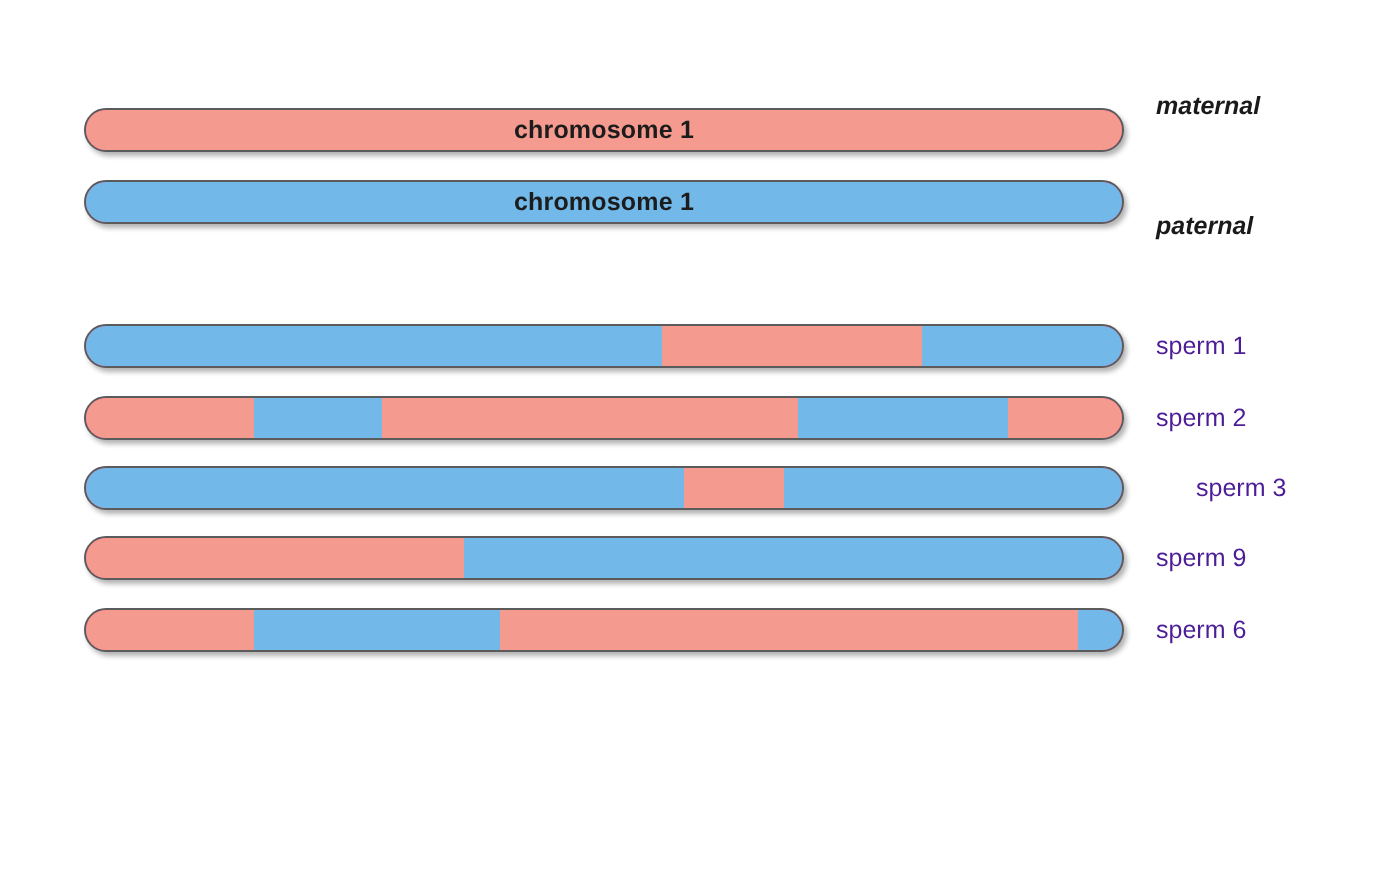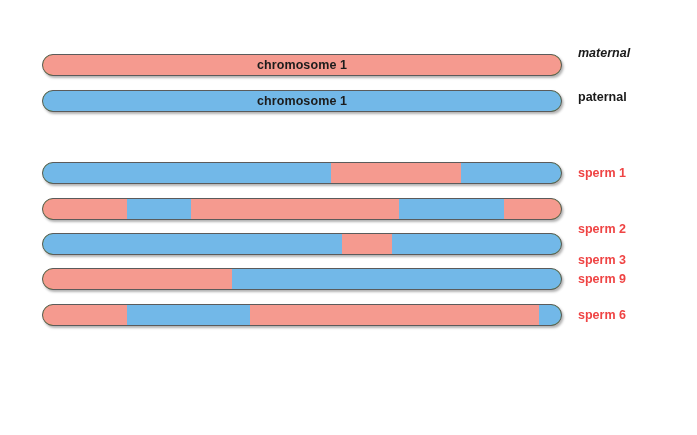--- a/index.html
+++ b/index.html
@@ -34,21 +34,21 @@
 
   .bar {
     position: relative;
     width: 520px;
     height: 22px;
     border-radius: 11px;
     border: 1.4px solid #5b5b5b;
     box-sizing: border-box;
     overflow: hidden;
     box-shadow: 1.5px 2px 2.5px rgba(0,0,0,0.30);
-    background: #4d7c0f;
+    background: #ec4899;
   }
 
   .seg {
     position: absolute;
     top: 0;
     bottom: 0;
   }
 
   .bar-label {
     position: absolute;
@@ -76,68 +76,68 @@
     align-items: center;
     white-space: nowrap;
   }
   .side-label.parent {
     font-size: 12.5px;
     font-weight: bold;
     color: #1a1a1a;
   }
   .side-label.sperm {
     font-size: 12.5px;
-    font-weight: bold;
-    color: #ef4444;
+    font-weight: normal;
+    color: #4c1d95;
   }
 </style>
 </head>
 <body style="background: rgb(255, 255, 255);">
 
 <div id="diagram">
     <div class="chrom-row" style="top: 54px; left: 42px; width: 520px; height: 22px;">
       <div class="bar" style="height: 22px; border-radius: 11px;">
         <div class="seg" style="left: 0%; width: 100%; background: rgb(245, 154, 143);"></div>
         <div class="bar-label">chromosome 1</div>
       </div>
     </div>
     <div class="side-label parent" style="top: 42px; height: 22px; font-style: italic;">maternal</div>
     <div class="chrom-row" style="top: 90px; left: 42px; width: 520px; height: 22px;">
       <div class="bar" style="height: 22px; border-radius: 11px;">
         <div class="seg" style="left: 0%; width: 100%; background: rgb(114, 184, 232);"></div>
         <div class="bar-label">chromosome 1</div>
       </div>
     </div>
-    <div class="side-label parent" style="top: 86px; height: 22px;">paternal</div>
+    <div class="side-label parent" style="top: 102px; height: 22px; font-style: italic;">paternal</div>
     <div class="chrom-row" style="top: 162px; left: 42px; width: 520px; height: 22px;">
       <div class="bar" style="height: 22px; border-radius: 11px;">
         <div class="seg" style="left: 0%; width: 55.6%; background: rgb(114, 184, 232);"></div>
         <div class="seg" style="left: 55.6%; width: 25%; background: rgb(245, 154, 143);"></div>
         <div class="seg" style="left: 80.6%; width: 19.4%; background: rgb(114, 184, 232);"></div>
       </div>
     </div>
     <div class="side-label sperm" style="top: 162px; height: 22px;">sperm 1</div>
     <div class="chrom-row" style="top: 198px; left: 42px; width: 520px; height: 22px;">
       <div class="bar" style="height: 22px; border-radius: 11px;">
         <div class="seg" style="left: 0%; width: 16.3%; background: rgb(245, 154, 143);"></div>
         <div class="seg" style="left: 16.3%; width: 12.2%; background: rgb(114, 184, 232);"></div>
         <div class="seg" style="left: 28.5%; width: 40.3%; background: rgb(245, 154, 143);"></div>
         <div class="seg" style="left: 68.8%; width: 20.2%; background: rgb(114, 184, 232);"></div>
         <div class="seg" style="left: 89%; width: 11%; background: rgb(245, 154, 143);"></div>
       </div>
     </div>
-    <div class="side-label sperm" style="top: 198px; height: 22px; margin-top: 20px;">sperm 2</div>
+    <div class="side-label sperm" style="top: 198px; height: 22px;">sperm 2</div>
     <div class="chrom-row" style="top: 233px; left: 42px; width: 520px; height: 22px;">
       <div class="bar" style="height: 22px; border-radius: 11px;">
         <div class="seg" style="left: 0%; width: 57.7%; background: rgb(114, 184, 232);"></div>
         <div class="seg" style="left: 57.7%; width: 9.6%; background: rgb(245, 154, 143);"></div>
         <div class="seg" style="left: 67.3%; width: 32.7%; background: rgb(114, 184, 232);"></div>
       </div>
     </div>
-    <div class="side-label sperm" style="top: 249px; height: 22px;">sperm 3</div>
+    <div class="side-label sperm" style="top: 233px; height: 22px; margin-left: 20px;">sperm 3</div>
     <div class="chrom-row" style="top: 268px; left: 42px; width: 520px; height: 22px;">
       <div class="bar" style="height: 22px; border-radius: 11px;">
         <div class="seg" style="left: 0%; width: 36.5%; background: rgb(245, 154, 143);"></div>
         <div class="seg" style="left: 36.5%; width: 63.5%; background: rgb(114, 184, 232);"></div>
       </div>
     </div>
     <div class="side-label sperm" style="top: 268px; height: 22px;">sperm 9</div>
     <div class="chrom-row" style="top: 304px; left: 42px; width: 520px; height: 22px;">
       <div class="bar" style="height: 22px; border-radius: 11px;">
         <div class="seg" style="left: 0%; width: 16.3%; background: rgb(245, 154, 143);"></div>

